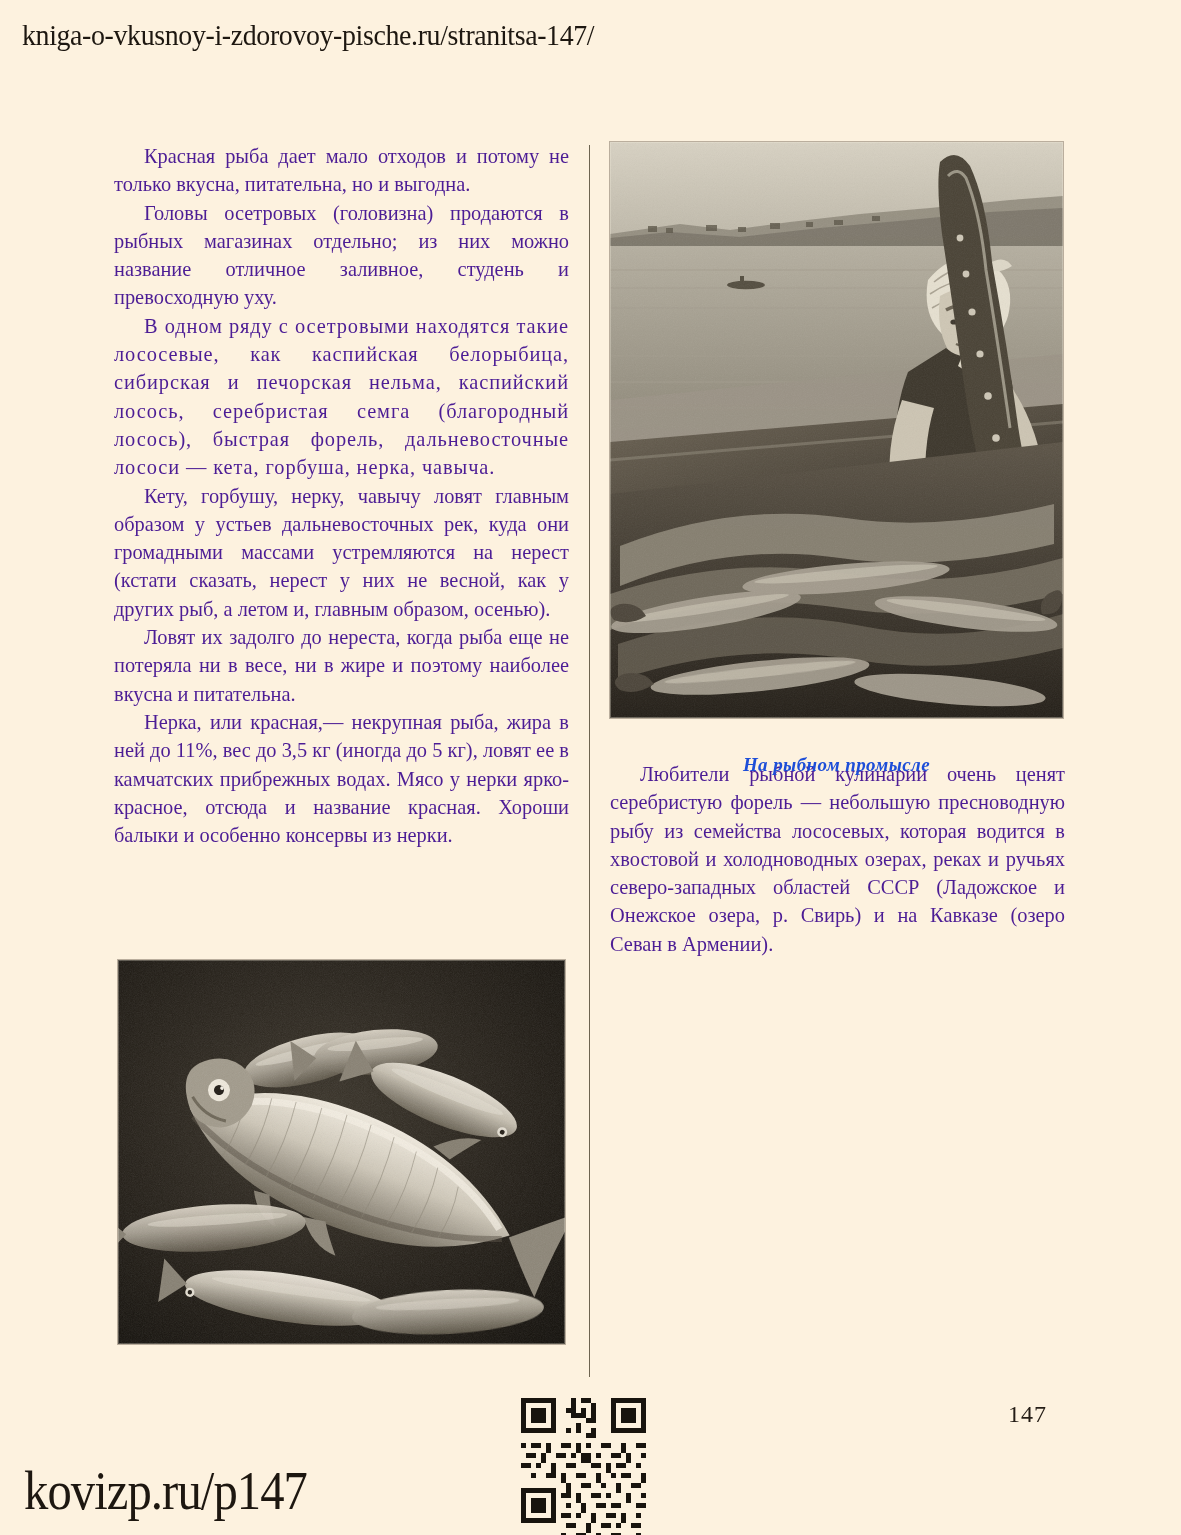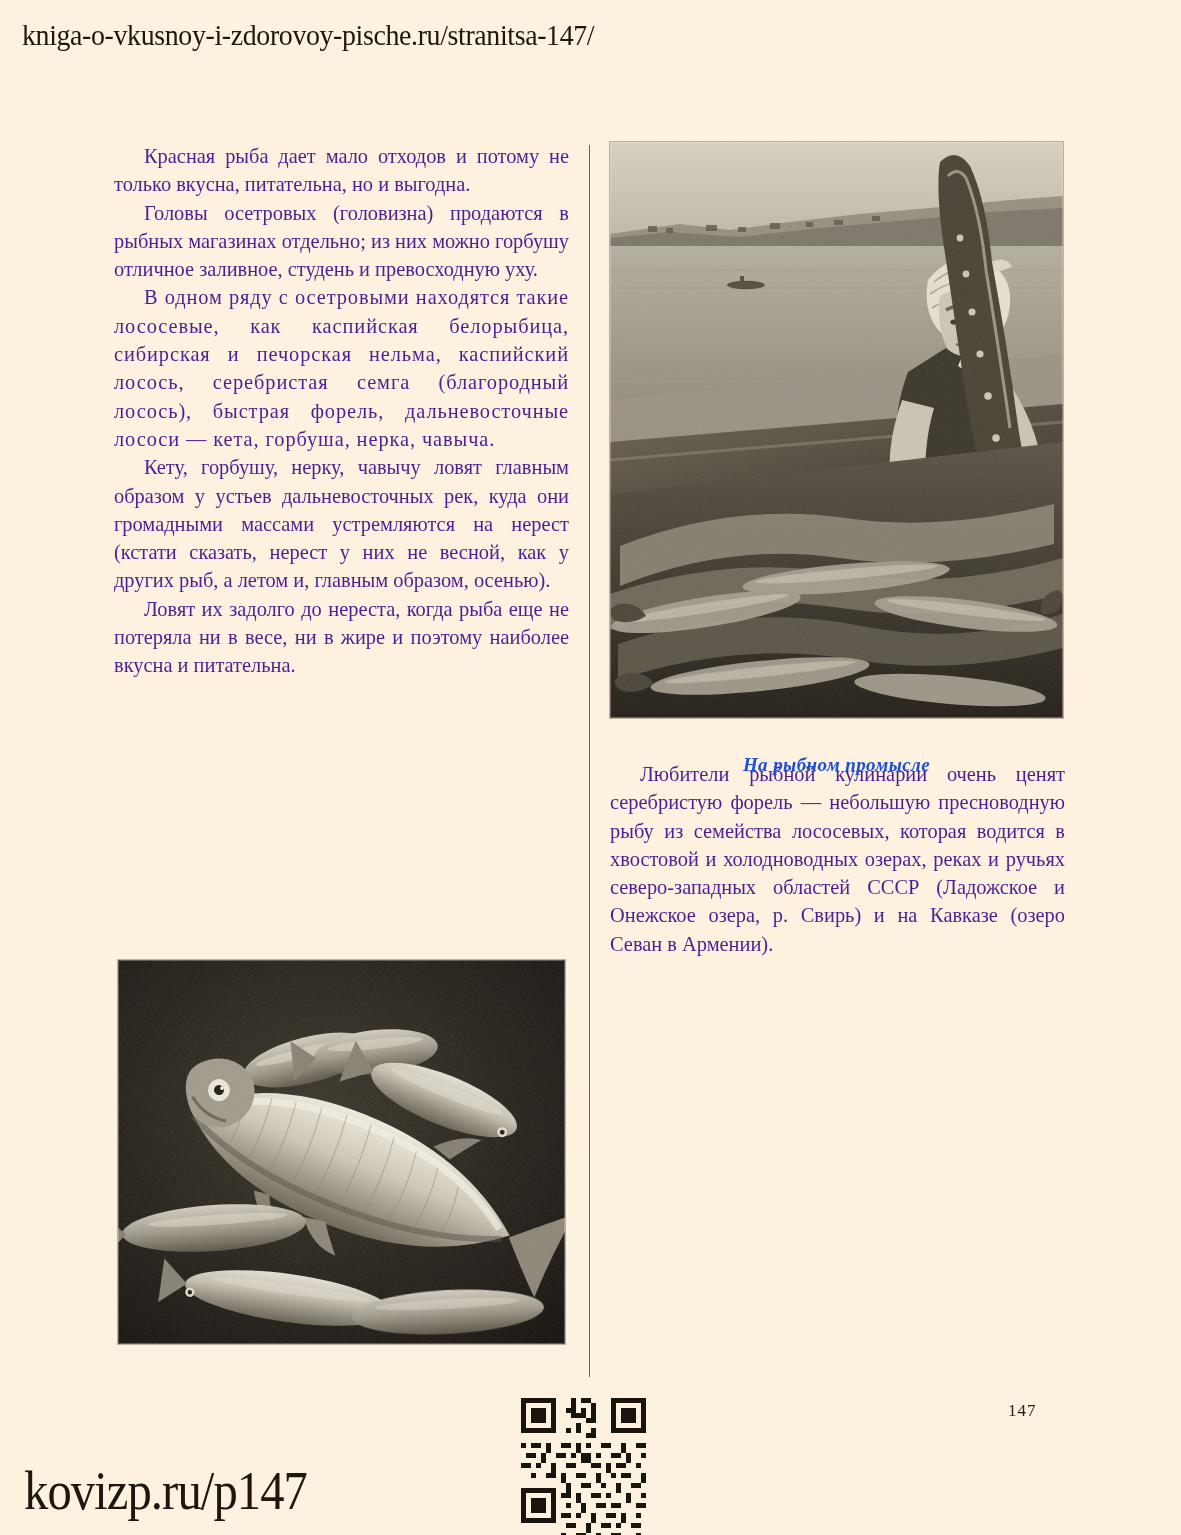--- a/index.html
+++ b/index.html
@@ -102,21 +102,21 @@
     margin-top: 20px;
   }
   #caption-fishery   { left: 610px; top: 734px; width: 453px; }
   #caption-whitefish { left: 118px; top: 1352px; width: 447px; }
 
   
   #page-number {
     position: absolute;
     left: 1008px;
     top: 1401px;
-    font-size: 17px;
+    font-size: 24px;
     letter-spacing: 1px;
     color: #241d16;
   }
   #footer-url {
     position: absolute;
     left: 24px;
     top: 1460px;
     font-size: 54px;
     letter-spacing: -1px;
     color: #1d1710;
@@ -137,24 +137,25 @@
 <body>
 
 <div id="site-url">kniga-o-vkusnoy-i-zdorovoy-pische.ru/stranitsa-147/</div>
 
 <div id="page">
 
   <div class="column-rule"></div>
 
   <div class="col" id="col-left">
     <p class="body">Красная рыба дает мало отходов и потому не только вкусна, питательна, но и выгодна.</p>
-    <p class="body">Головы осетровых (головизна) продаются в рыбных магазинах отдельно; из них можно горбушу отличное заливное, студень и превосходную уху.</p>
+    <p class="body">Головы осетровых (головизна) продаются в рыбных магазинах отдельно; из них можно название отличное заливное, студень и превосходную уху.</p>
     <p class="body loose">В одном ряду с осетровыми находятся такие лососевые, как каспийская белорыбица, сибирская и печорская нельма, каспийский лосось, серебристая семга (благородный лосось), быстрая форель, дальневосточные лососи — кета, горбуша, нерка, чавыча.</p>
     <p class="body">Кету, горбушу, нерку, чавычу ловят главным образом у устьев дальневосточных рек, куда они громадными массами устремляются на нерест (кстати сказать, нерест у них не весной, как у других рыб, а летом и, главным образом, осенью).</p>
     <p class="body">Ловят их задолго до нереста, когда рыба еще не потеряла ни в весе, ни в жире и поэтому наиболее вкусна и питательна.</p>
+    <p class="body">Нерка, или красная,— некрупная рыба, жира в ней до 11%, вес до 3,5 кг (иногда до 5 кг), ловят ее в камчатских прибрежных водах. Мясо у нерки ярко-красное, отсюда и название красная. Хороши балыки и особенно консервы из нерки.</p>
   </div>
 
   <div class="col" id="col-right">
     <p class="body">Любители рыбной кулинарии очень ценят серебристую форель — небольшую пресноводную рыбу из семейства лососевых, которая водится в хвостовой и холодноводных озерах, реках и ручьях северо-западных областей СССР (Ладожское и Онежское озера, р. Свирь) и на Кавказе (озеро Севан в Армении).</p>
   </div>
 
   <div class="photo" id="photo-fishery">
     <svg viewBox="0 0 453 576" preserveAspectRatio="none" aria-hidden="true">
       <defs>
         <linearGradient id="skyG" x1="0" y1="0" x2="0" y2="1">

